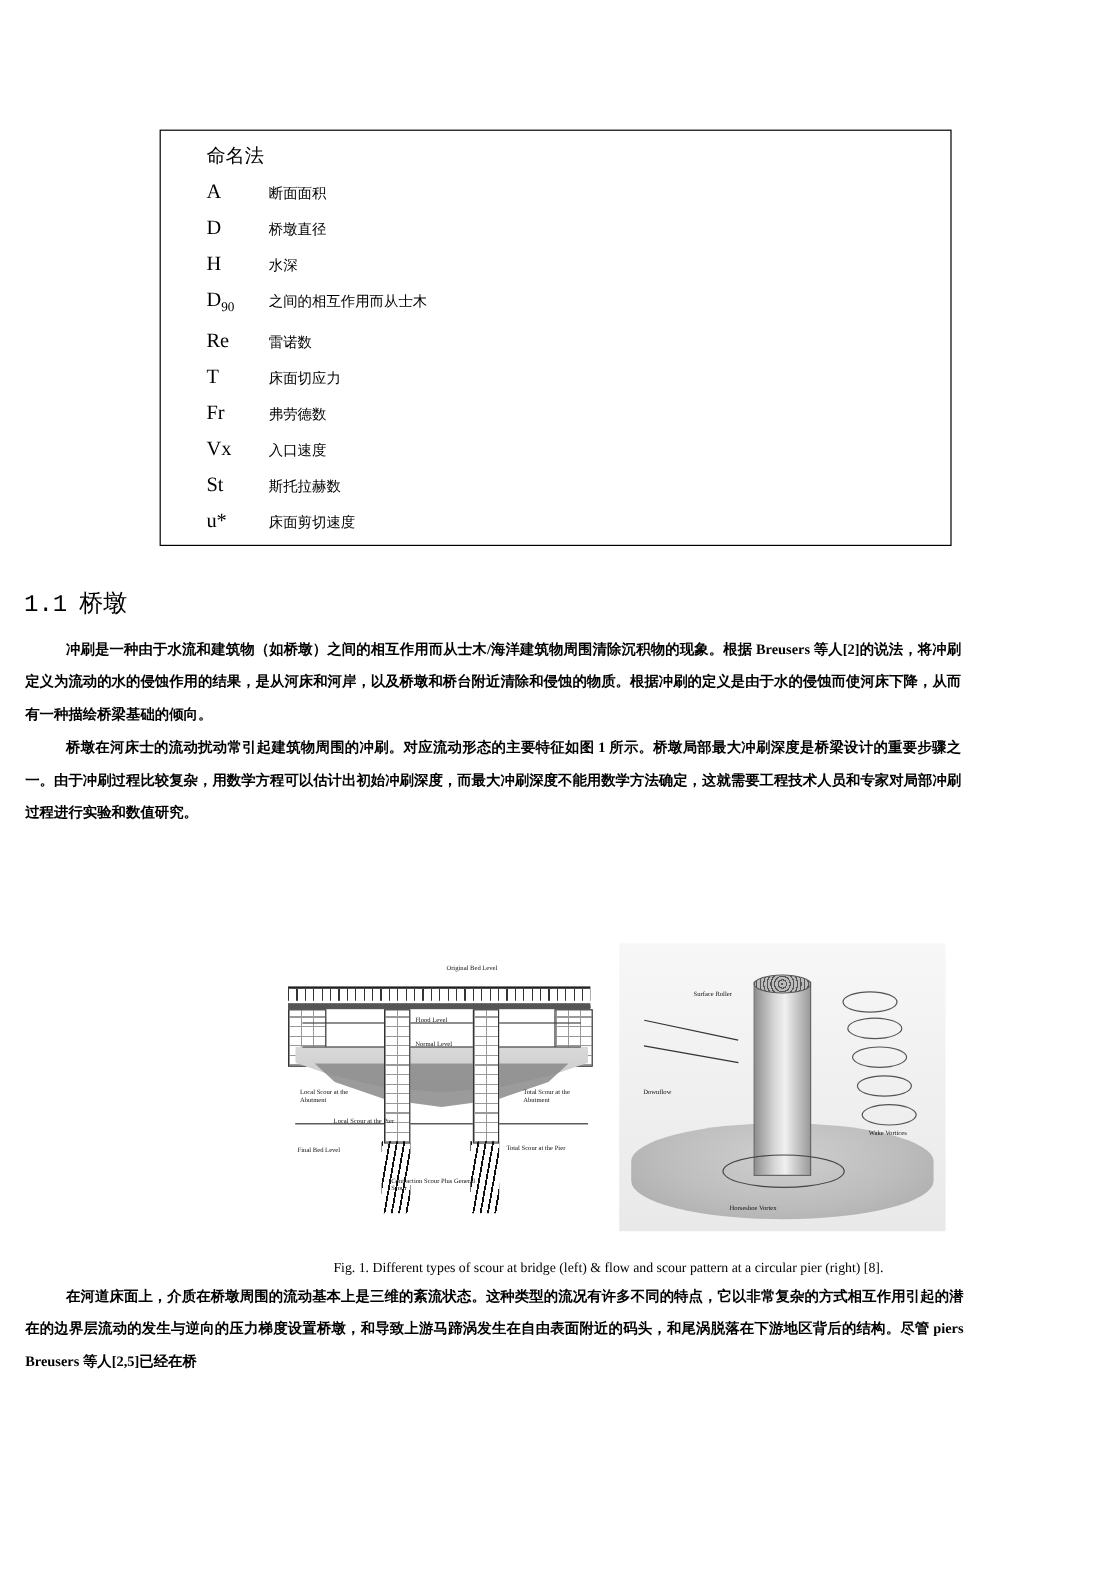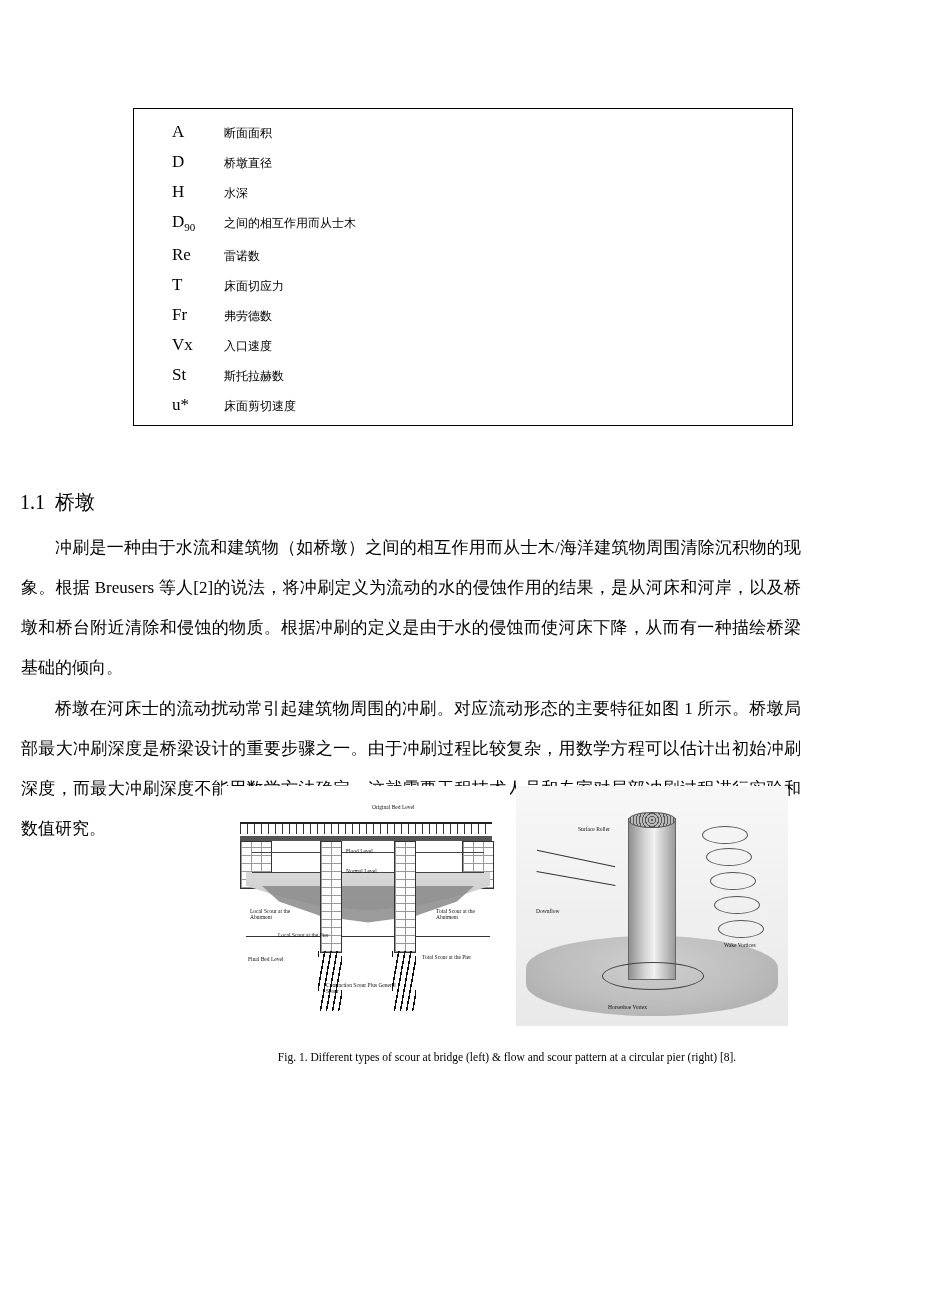--- a/index.html
+++ b/index.html
@@ -55,40 +55,41 @@
   }
   .nomen-def {
     font-size: 12px;
   }
 
   
   .section-heading {
     position: absolute;
     left: 20px;
     top: 489px;
-    font-family: Liberation Serif, serif;
+    font-family: Liberation Mono, monospace;
     font-size: 20px;
     letter-spacing: 0px;
   }
   .section-heading .num { margin-right: 10px; }
 
   
   .body-block {
     position: absolute;
     left: 21px;
     top: 528px;
     width: 780px;
   }
   p.para {
     margin: 0 0 1px 0;
-    font-size: 17px;
-    line-height: 40px;
+    font-size: 12px;
+    line-height: 27px;
     text-align: justify;
     text-indent: 34px;
     text-justify: inter-ideograph;
+    font-weight: bold;
   }
 
   
   .figure {
     position: absolute;
     left: 222px;
     top: 786px;
     width: 570px;
   }
   .fig-images {
@@ -222,20 +223,21 @@
     top: 1067px;
     width: 782px;
   }
 </style>
 </head>
 <body>
 
 <div class="page">
 
   <div class="nomen-box">
+    <div class="nomen-title">命名法</div>
 
     <div class="nomen-row">
       <span class="nomen-sym">A</span>
       <span class="nomen-def">断面面积</span>
     </div>
     <div class="nomen-row">
       <span class="nomen-sym">D</span>
       <span class="nomen-def">桥墩直径</span>
     </div>
     <div class="nomen-row">
@@ -328,14 +330,17 @@
         <div class="fig-lbl" style="left:62px; top:40px;">Surface Roller</div>
         <div class="fig-lbl" style="left:20px; top:122px;">Downflow</div>
         <div class="fig-lbl" style="left:208px; top:156px;">Wake Vortices</div>
         <div class="fig-lbl" style="left:92px; top:218px;">Horseshoe Vortex</div>
       </div>
 
     </div>
     <div class="fig-caption">Fig. 1. Different types of scour at bridge (left) &amp; flow and scour pattern at a circular pier (right) [8].</div>
   </div>
 
+  <div class="body-block-2">
+    <p class="para">在河道床面上，介质在桥墩周围的流动基本上是三维的紊流状态。这种类型的流况有许多不同的特点，它以非常复杂的方式相互作用引起的潜在的边界层流动的发生与逆向的压力梯度设置桥墩，和导致上游马蹄涡发生在自由表面附近的码头，和尾涡脱落在下游地区背后的结构。尽管 piers Breusers 等人[2,5]已经在桥</p>
+  </div>
 
 </div>
 
 </body></html>

